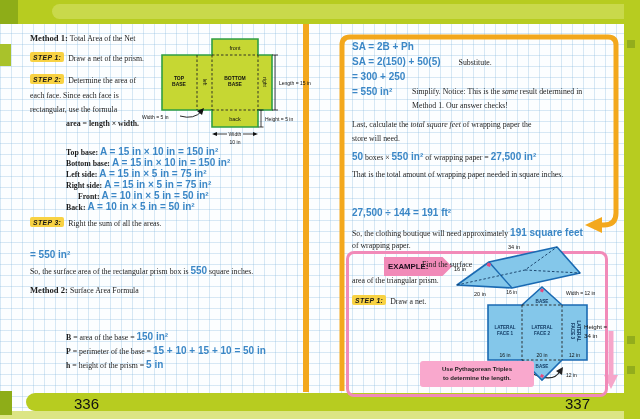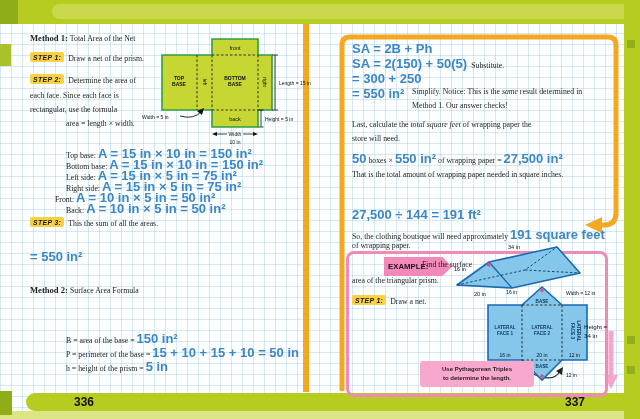--- a/index.html
+++ b/index.html
@@ -6,28 +6,28 @@
   .page{position:relative;width:640px;height:419px;overflow:hidden;
     background-color:#fcfeff;
     background-image:linear-gradient(to right, rgba(138,188,224,.33) 1px, transparent 1px),
                      linear-gradient(to bottom, rgba(138,188,224,.33) 1px, transparent 1px);
     background-size:11px 11px;
     font-family:"Liberation Sans",sans-serif;color:#1d1d1d;}
   .band{position:absolute;z-index:1;}
   .overlay{position:absolute;left:0;top:0;z-index:1;pointer-events:none;}
   .diag{position:absolute;z-index:2;pointer-events:none;}
   .line{position:absolute;white-space:nowrap;z-index:3;font-family:"Liberation Serif",serif;font-size:7.8px;color:#1d1d1d;}
-  .b{font-weight:normal;padding-left:36px;}
+  .b{font-weight:bold;padding-left:36px;}
   .it{font-style:italic;}
   .mth{font-weight:bold;font-size:8.6px;}
-  .blue{color:#3b87c6;font-weight:bold;font-size:13px;font-family:"Liberation Sans",sans-serif;}
+  .blue{color:#3b87c6;font-weight:bold;font-size:10px;font-family:"Liberation Sans",sans-serif;}
   .chip{display:inline-block;background:#f8d243;color:#151515;font-weight:bold;font-style:italic;
     font-size:6.8px;font-family:"Liberation Sans",sans-serif;padding:1.5px 3px;border-radius:2px;
     margin-right:4px;letter-spacing:.4px;transform:translateY(-1px);}
-  .pagenum{position:absolute;z-index:3;font-family:"Liberation Sans",sans-serif;font-weight:bold;font-size:12px;color:#111;}
+  .pagenum{position:absolute;z-index:3;font-family:"Liberation Sans",sans-serif;font-weight:normal;font-size:15px;color:#111;}
   .pinkbox{position:absolute;left:346px;top:251px;width:256px;height:140px;border:3px solid #f18ab8;border-radius:8px;z-index:1;}
   .extag{position:absolute;left:348px;top:257px;width:68px;height:19px;background:#f18ab8;z-index:3;
     clip-path:polygon(0 0,86% 0,100% 50%,86% 100%,0 100%);
     font-family:"Liberation Sans",sans-serif;font-weight:bold;font-size:7.8px;color:#201020;
     display:flex;align-items:center;padding-left:4px;box-sizing:border-box;margin-left:36px;}
   .callout{position:absolute;left:420px;top:361px;width:114px;height:26px;background:#f9a8cd;border-radius:3px;
     z-index:2;font-family:"Liberation Sans",sans-serif;font-size:6px;font-weight:bold;color:#222;
     display:flex;flex-direction:column;align-items:center;justify-content:center;line-height:1.5;}
   .hgt{position:absolute;left:584px;top:322px;z-index:2;font-family:"Liberation Sans",sans-serif;
     font-size:6.2px;color:#111;line-height:1.5;}
@@ -163,43 +163,46 @@
     <span class="chip">STEP 2:</span><span>Determine the area of</span>
   </div>
   <div class="line" style="left:30px;top:91px">each face. Since each face is</div>
   <div class="line" style="left:30px;top:105px">rectangular, use the formula</div>
   <div class="line b" style="left:30px;top:119px">area = length × width.</div>
 
   <div class="line" style="left:30px;top:146px"><span class="b">Top base:</span> <span class="blue">A = 15 in × 10 in = 150 in²</span></div>
   <div class="line" style="left:30px;top:157px"><span class="b">Bottom base:</span> <span class="blue">A = 15 in × 10 in = 150 in²</span></div>
   <div class="line" style="left:30px;top:168px"><span class="b">Left side:</span> <span class="blue">A = 15 in × 5 in = 75 in²</span></div>
   <div class="line" style="left:30px;top:179px"><span class="b">Right side:</span> <span class="blue">A = 15 in × 5 in = 75 in²</span></div>
-  <div class="line" style="left:19px;top:190px"><span class="b">Front:</span> <span class="blue">A = 10 in × 5 in = 50 in²</span></div>
+  <div class="line" style="left:42px;top:190px"><span class="b">Front:</span> <span class="blue">A = 10 in × 5 in = 50 in²</span></div>
   <div class="line" style="left:30px;top:201px"><span class="b">Back:</span> <span class="blue">A = 10 in × 5 in = 50 in²</span></div>
 
   <div class="line" style="left:30px;top:218px">
-    <span class="chip">STEP 3:</span><span>This the sum of all the areas.</span>
+    <span class="chip">STEP 3:</span><span>Right the sum of all the areas.</span>
   </div>
   <div class="line blue" style="left:30px;top:249px">= 550 in²</div>
+  <div class="line" style="left:30px;top:265px">
+    <span>So, the surface area of the rectangular prism box is </span><span class="blue">550</span><span> square inches.</span>
+  </div>
   <div class="line" style="left:30px;top:285px">
     <span class="mth">Method 2:</span><span> Surface Area Formula</span>
   </div>
   <div class="line" style="left:30px;top:331px">
     <span class="b">B</span><span> = area of the base = </span><span class="blue">150 in²</span>
   </div>
   <div class="line" style="left:30px;top:345px">
     <span class="b">P</span><span> = perimeter of the base = </span><span class="blue">15 + 10 + 15 + 10 = 50 in</span>
   </div>
   <div class="line" style="left:30px;top:359px">
     <span class="b">h</span><span> = height of the prism = </span><span class="blue">5 in</span>
   </div>
 
   <div class="line blue" style="left:352px;top:41px">SA = 2B + Ph</div>
   <div class="line" style="left:352px;top:56px">
-    <span class="blue">SA = 2(150) + 50(5)</span><span style="margin-left:4px">Substitute.</span>
+    <span class="blue">SA = 2(150) + 50(5)</span><span style="margin-left:18px">Substitute.</span>
   </div>
   <div class="line blue" style="left:352px;top:71px">= 300 + 250</div>
   <div class="line blue" style="left:352px;top:86px">= 550 in²</div>
   <div class="line" style="left:412px;top:87px">
     <span>Simplify. Notice: This is the </span><span class="it">same</span><span> result determined in</span>
   </div>
   <div class="line" style="left:412px;top:101px">Method 1. Our answer checks!</div>
   <div class="line" style="left:352px;top:120px">
     <span>Last, calculate the </span><span class="it">total square feet</span><span> of wrapping paper the</span>
   </div>

